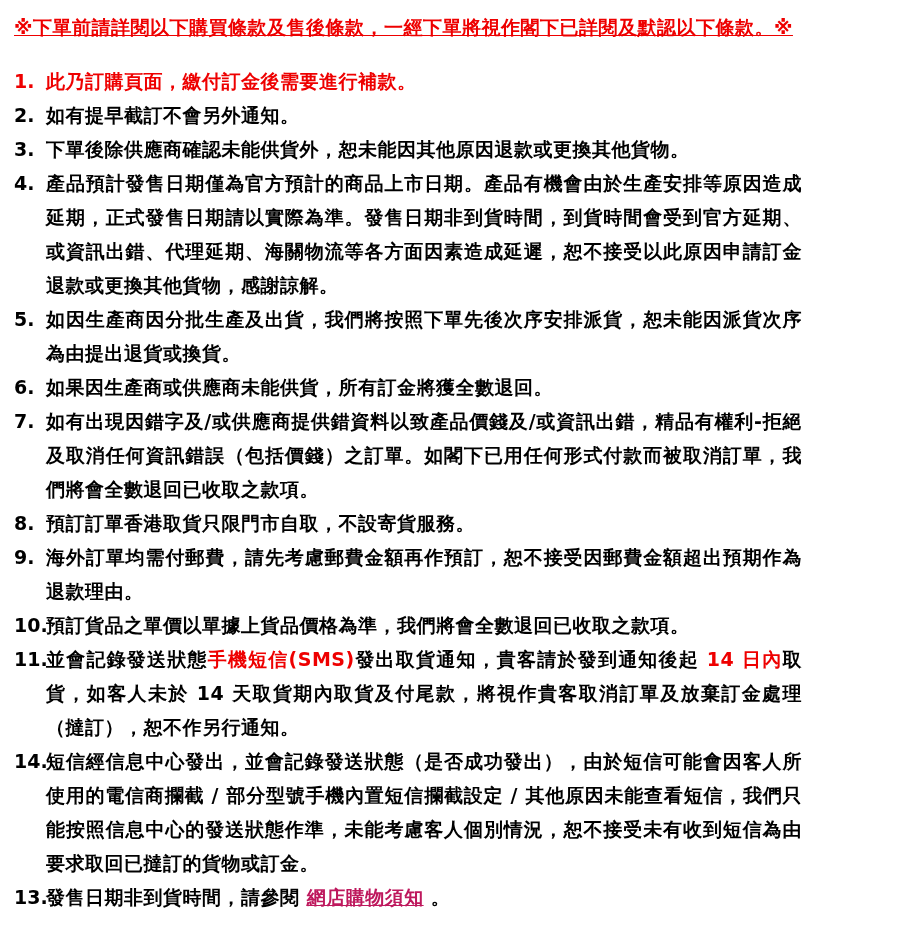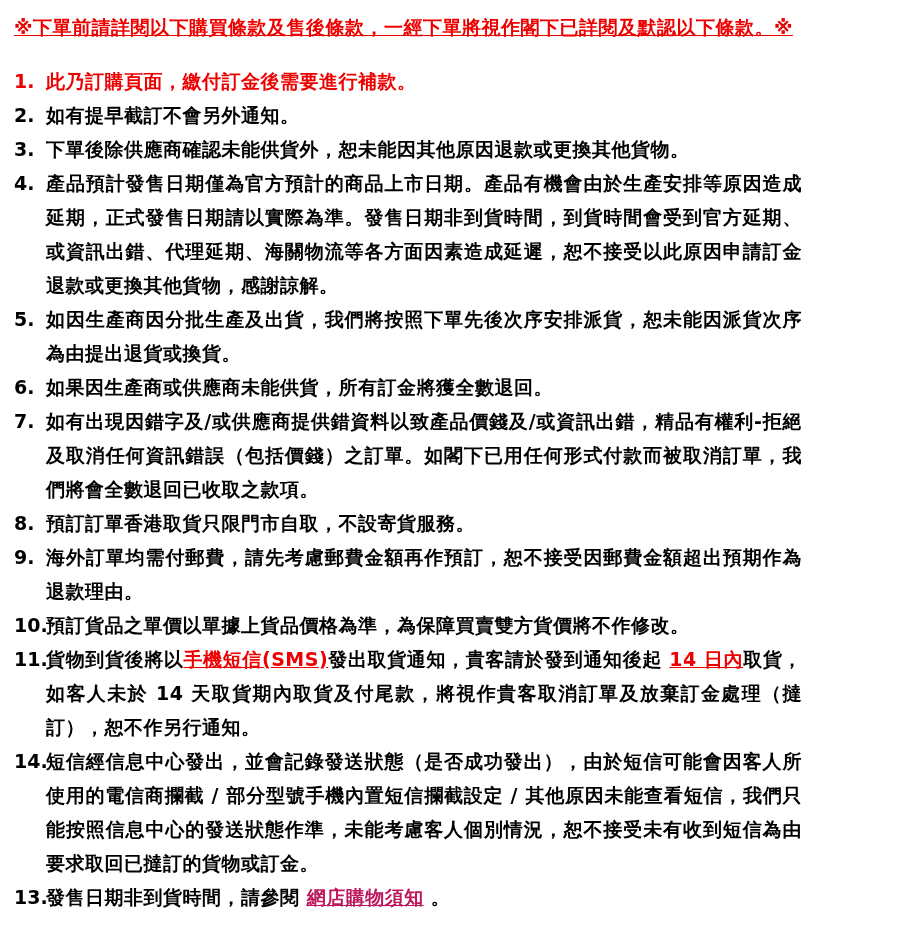--- a/index.html
+++ b/index.html
@@ -56,21 +56,20 @@
   }
   .term-item.red .term-number,
   .term-item.red .term-text {
     color: #ee0000;
   }
   .seg-normal {
     color: inherit;
   }
   .seg-red-underline {
     color: #ee0000;
-    text-decoration: underline;
   }
   a.seg-link {
     color: #be185d;
     font-weight: bold;
   }
 </style>
 </head>
 <body>
 
 <div class="doc">
@@ -109,25 +108,25 @@
       <div class="term-item">
         <span class="term-number">8.</span>
         <span class="term-text"><span class="seg-normal">預訂訂單香港取貨只限門市自取，不設寄貨服務。</span></span>
       </div>
       <div class="term-item">
         <span class="term-number">9.</span>
         <span class="term-text"><span class="seg-normal">海外訂單均需付郵費，請先考慮郵費金額再作預訂，恕不接受因郵費金額超出預期作為退款理由。</span></span>
       </div>
       <div class="term-item">
         <span class="term-number">10.</span>
-        <span class="term-text"><span class="seg-normal">預訂貨品之單價以單據上貨品價格為準，為保障買賣雙方貨價將不作修改。</span></span>
+        <span class="term-text"><span class="seg-normal">預訂貨品之單價以單據上貨品價格為準，我們將會全數退回已收取之款項。</span></span>
       </div>
       <div class="term-item">
         <span class="term-number">11.</span>
-        <span class="term-text"><span class="seg-normal">貨物到貨後將以</span><span class="seg-red-underline">手機短信(SMS)</span><span class="seg-normal">發出取貨通知，貴客請於發到通知後起 </span><span class="seg-red-underline">14 日內</span><span class="seg-normal">取貨，如客人未於 14 天取貨期內取貨及付尾款，將視作貴客取消訂單及放棄訂金處理（撻訂），恕不作另行通知。</span></span>
+        <span class="term-text"><span class="seg-normal">並會記錄發送狀態</span><span class="seg-red-underline">手機短信(SMS)</span><span class="seg-normal">發出取貨通知，貴客請於發到通知後起 </span><span class="seg-red-underline">14 日內</span><span class="seg-normal">取貨，如客人未於 14 天取貨期內取貨及付尾款，將視作貴客取消訂單及放棄訂金處理（撻訂），恕不作另行通知。</span></span>
       </div>
       <div class="term-item">
         <span class="term-number">14.</span>
         <span class="term-text"><span class="seg-normal">短信經信息中心發出，並會記錄發送狀態（是否成功發出），由於短信可能會因客人所使用的電信商攔截 / 部分型號手機內置短信攔截設定 / 其他原因未能查看短信，我們只能按照信息中心的發送狀態作準，未能考慮客人個別情況，恕不接受未有收到短信為由要求取回已撻訂的貨物或訂金。</span></span>
       </div>
       <div class="term-item">
         <span class="term-number">13.</span>
         <span class="term-text"><span class="seg-normal">發售日期非到貨時間，請參閱 </span><a href="#" class="seg-link">網店購物須知</a><span class="seg-normal"> 。</span></span>
       </div>
     </div>

